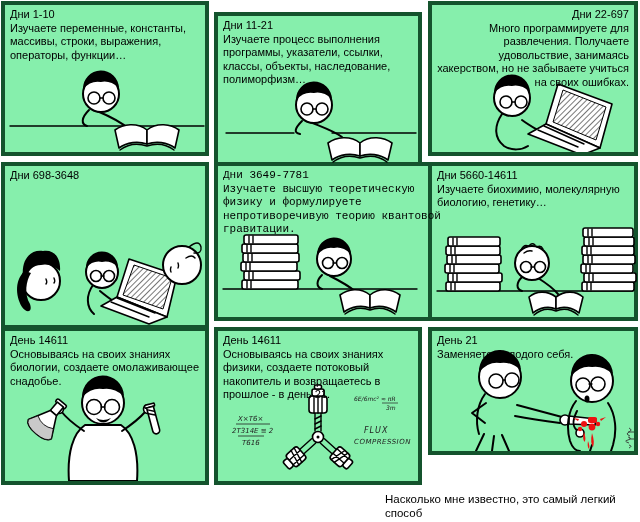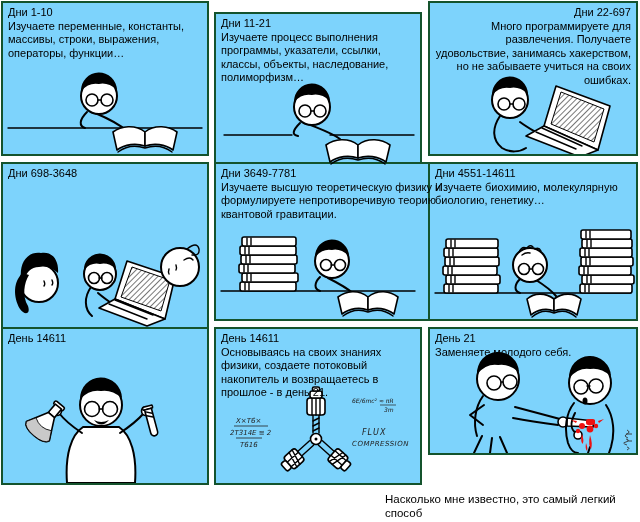--- a/index.html
+++ b/index.html
@@ -1,21 +1,21 @@
 <!DOCTYPE html>
 <html><head>
 <meta charset="utf-8">
 <style>
   html,body{margin:0;padding:0;}
   body{
     width:640px;height:522px;position:relative;background:#ffffff;
     font-family:"Liberation Sans", sans-serif;color:#000;overflow:hidden;
   }
   .panel{
-    position:absolute;background:#7dd3fc;border:2px solid #14532d;box-sizing:border-box;
+    position:absolute;background:#86efac;border:4px solid #14532d;box-sizing:border-box;
   }
   .panel-text{
     position:relative;z-index:2;padding:3px 5px 0 5px;
     font-size:11px;line-height:13.5px;color:#000;
   }
   .panel-header{white-space:nowrap;}
   .panel svg{position:absolute;left:0;bottom:0;display:block;z-index:1;}
   .ink{stroke:#000;fill:none;stroke-width:2;stroke-linecap:round;stroke-linejoin:round;}
   .ink-thin{stroke:#000;fill:none;stroke-width:1.4;stroke-linecap:round;stroke-linejoin:round;}
   .paper{fill:#fff;stroke:#000;stroke-width:1.6;stroke-linejoin:round;}
@@ -137,21 +137,21 @@
     <line class="ink-thin" x1="96" y1="51" x2="99" y2="51"></line>
 
     <g>
       <circle class="paper2" cx="177" cy="40" r="19"></circle>
       <path class="ink-thin" d="M184,22 q10,-8 12,0 q1,7 -7,6"></path>
       <path class="ink-thin" d="M166,42 q-1,3 0,5 M173,38 q1,3 0,5 M181,33 q6,-4 9,0"></path>
     </g>
   </svg>
 </div>
 
-<div class="panel" style="left:214px;top:162px;width:236px;height:159px;">
+<div class="panel" style="left:214px;top:162px;width:236px;height:159px;font-family:Liberation Mono, monospace;">
   <div class="panel-text">
     <div class="panel-header">Дни 3649-7781</div>
     <div class="panel-body">Изучаете высшую теоретическую физику и формулируете непротиворечивую теорию квантовой гравитации.</div>
   </div>
   <svg width="204" height="100" viewBox="0 0 204 100">
     <line class="ink-thin" x1="5" y1="72" x2="199" y2="72"></line>
     <g>
       <g class="paper" stroke-width="1.4">
         <rect x="24" y="63" width="56" height="9" rx="2"></rect>
         <rect x="26" y="54" width="56" height="9" rx="2"></rect>
@@ -172,21 +172,21 @@
     <g>
       <path class="paper" d="M152,78 C142,70 130,72 122,78 L126,95 C134,89 144,88 152,91 Z"></path>
       <path class="paper" d="M152,78 C162,70 174,72 182,78 L178,95 C170,89 160,88 152,91 Z"></path>
       <path class="ink-thin" d="M127,97 C135,91 144,90 152,93 M177,97 C169,91 160,90 152,93"></path>
     </g>
   </svg>
 </div>
 
 <div class="panel" style="left:428px;top:162px;width:210px;height:159px;">
   <div class="panel-text">
-    <div class="panel-header">Дни 4551-14611</div>
+    <div class="panel-header">Дни 5660-14611</div>
     <div class="panel-body">Изучаете биохимию, молекулярную биологию, генетику…</div>
   </div>
   <svg width="206" height="100" viewBox="0 0 206 100">
     <line class="ink-thin" x1="5" y1="74" x2="201" y2="74"></line>
     <g>
       <g class="paper" stroke-width="1.4">
         <rect x="14" y="65" width="54" height="9" rx="2"></rect>
         <rect x="16" y="56" width="54" height="9" rx="2"></rect>
         <rect x="13" y="47" width="54" height="9" rx="2"></rect>
         <rect x="15" y="38" width="54" height="9" rx="2"></rect>
@@ -218,20 +218,21 @@
       <path class="paper" d="M124,80 C115,73 104,74 97,80 L101,96 C108,90 117,89 124,92 Z"></path>
       <path class="paper" d="M124,80 C133,73 144,74 151,80 L147,96 C140,90 131,89 124,92 Z"></path>
       <path class="ink-thin" d="M102,98 C109,92 117,91 124,94 M146,98 C139,92 131,91 124,94"></path>
     </g>
   </svg>
 </div>
 
 <div class="panel" style="left:1px;top:327px;width:208px;height:158px;">
   <div class="panel-text">
     <div class="panel-header">День 14611</div>
+    <div class="panel-body">Основываясь на своих знаниях биологии, создаете омолаживающее снадобье.</div>
   </div>
   <svg width="204" height="112" viewBox="0 0 204 112">
     <path class="paper2" d="M80,56 C68,64 62,84 64,112 L132,112 C134,84 128,64 116,56 Z"></path>
     <path class="ink" d="M79,62 C70,56 62,50 56,42"></path>
     <path class="ink" d="M117,62 C126,56 134,50 141,42"></path>
     <circle class="paper" cx="54" cy="40" r="4.5"></circle>
     <circle class="paper" cx="143" cy="40" r="4.5"></circle>
     <g transform="translate(40,54) rotate(40)">
       <rect class="paper" x="-6" y="-27" width="12" height="4" rx="1.5"></rect>
       <rect class="paper" x="-4" y="-24" width="8" height="11"></rect>

